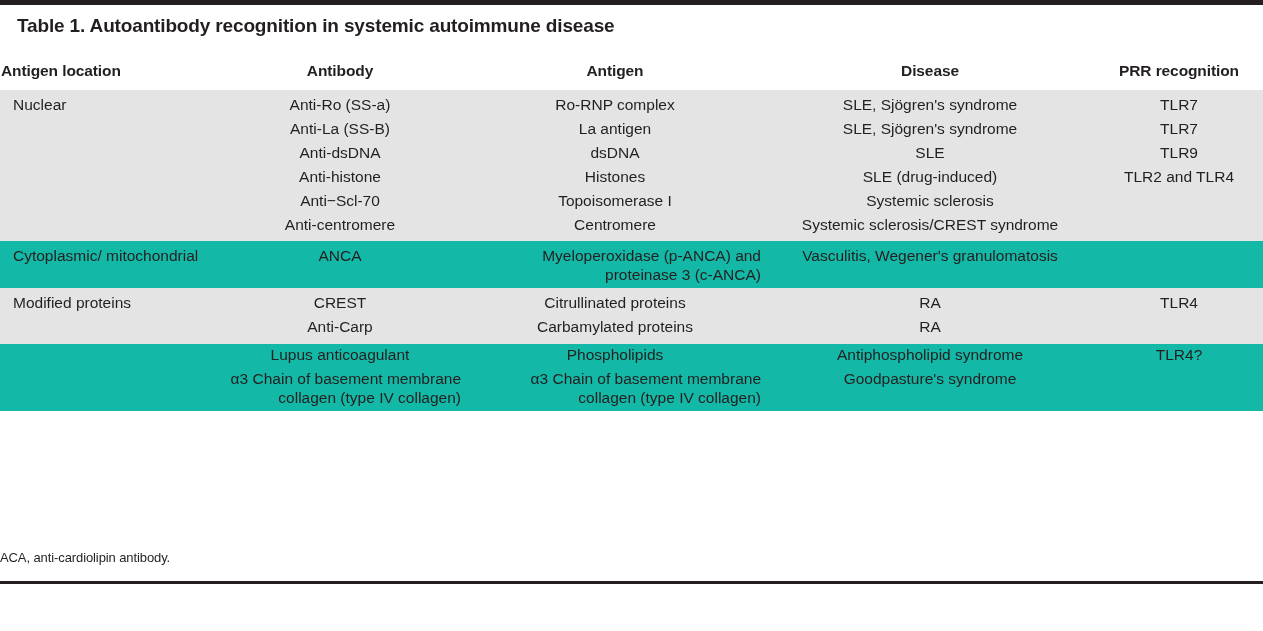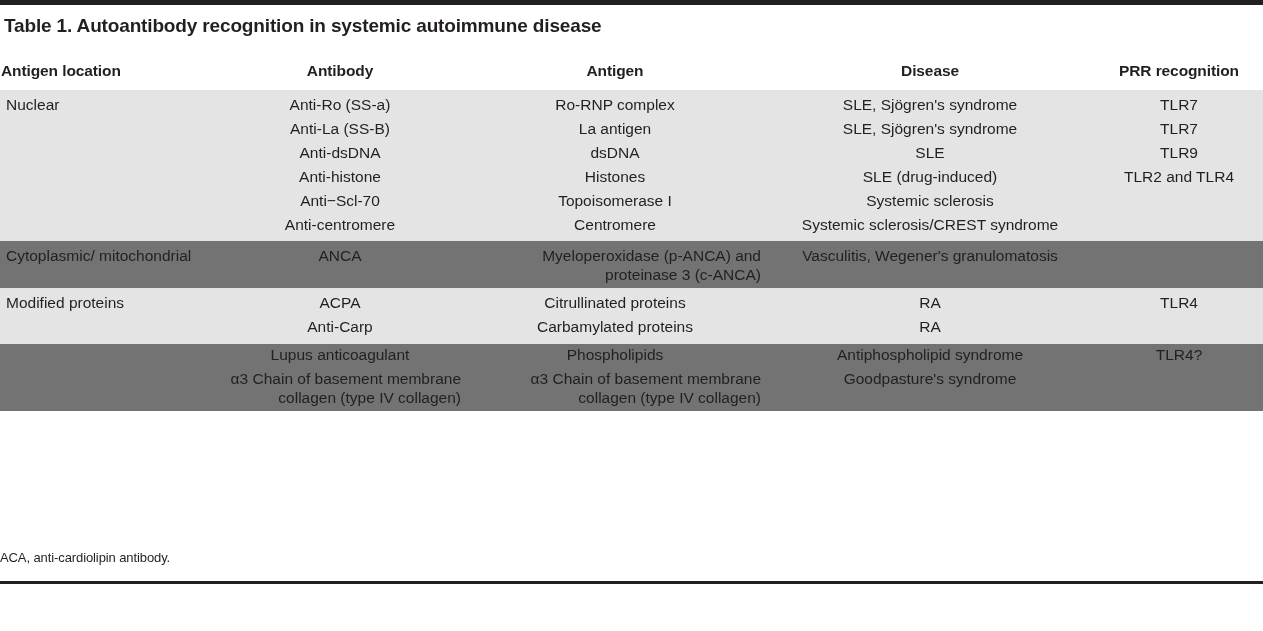--- a/index.html
+++ b/index.html
@@ -35,21 +35,21 @@
     left: 0;
     top: 581px;
     width: 1263px;
     height: 3px;
     background: #231f20;
   }
 
   
   .table-title {
     position: absolute;
-    left: 4px;
+    left: 17px;
     top: 15px;
     font-size: 19px;
     font-weight: bold;
     letter-spacing: -0.15px;
     white-space: nowrap;
   }
 
   
   table.data {
     position: absolute;
@@ -75,28 +75,28 @@
     white-space: nowrap;
   }
   th.h-loc { text-align: left; padding-left: 1px; margin-top: 48px; }
   th.h-ab, th.h-ag, th.h-dis, th.h-prr { text-align: center; }
 
   tbody td {
     padding: 2px 4px 3px 4px;
     vertical-align: top;
     line-height: 1.22;
   }
-  tbody td.loc  { text-align: left; padding-left: 6px; white-space: nowrap; }
+  tbody td.loc  { text-align: left; padding-left: 13px; white-space: nowrap; }
   tbody td.ab,
   tbody td.ag,
   tbody td.dis,
   tbody td.prr { text-align: center; }
 
   tbody tr.shaded td { background: #e4e4e4; }
-  tbody tr.plain  td { background: #737373; }
+  tbody tr.plain  td { background: #14b8a6; }
 
   tbody tr.pad-top td { padding-top: 6px; }
   tbody tr.pad-bot td { padding-bottom: 7px; }
 
   .twoline { display: block; line-height: 1.22; text-align: right; }
 
   
   .footnote {
     position: absolute;
     left: 0;
@@ -183,21 +183,21 @@
         <td class="ag">
           <span class="twoline">Myeloperoxidase (p-ANCA) and</span>
           <span class="twoline">proteinase 3 (c-ANCA)</span>
         </td>
         <td class="dis">Vasculitis, Wegener's granulomatosis</td>
         <td class="prr"></td>
       </tr>
 
       <tr class="shaded pad-top">
         <td class="loc">Modified proteins</td>
-        <td class="ab">ACPA</td>
+        <td class="ab">CREST</td>
         <td class="ag">Citrullinated proteins</td>
         <td class="dis">RA</td>
         <td class="prr">TLR4</td>
       </tr>
       <tr class="shaded pad-bot">
         <td class="loc"></td>
         <td class="ab">Anti-Carp</td>
         <td class="ag">Carbamylated proteins</td>
         <td class="dis">RA</td>
         <td class="prr"></td>

